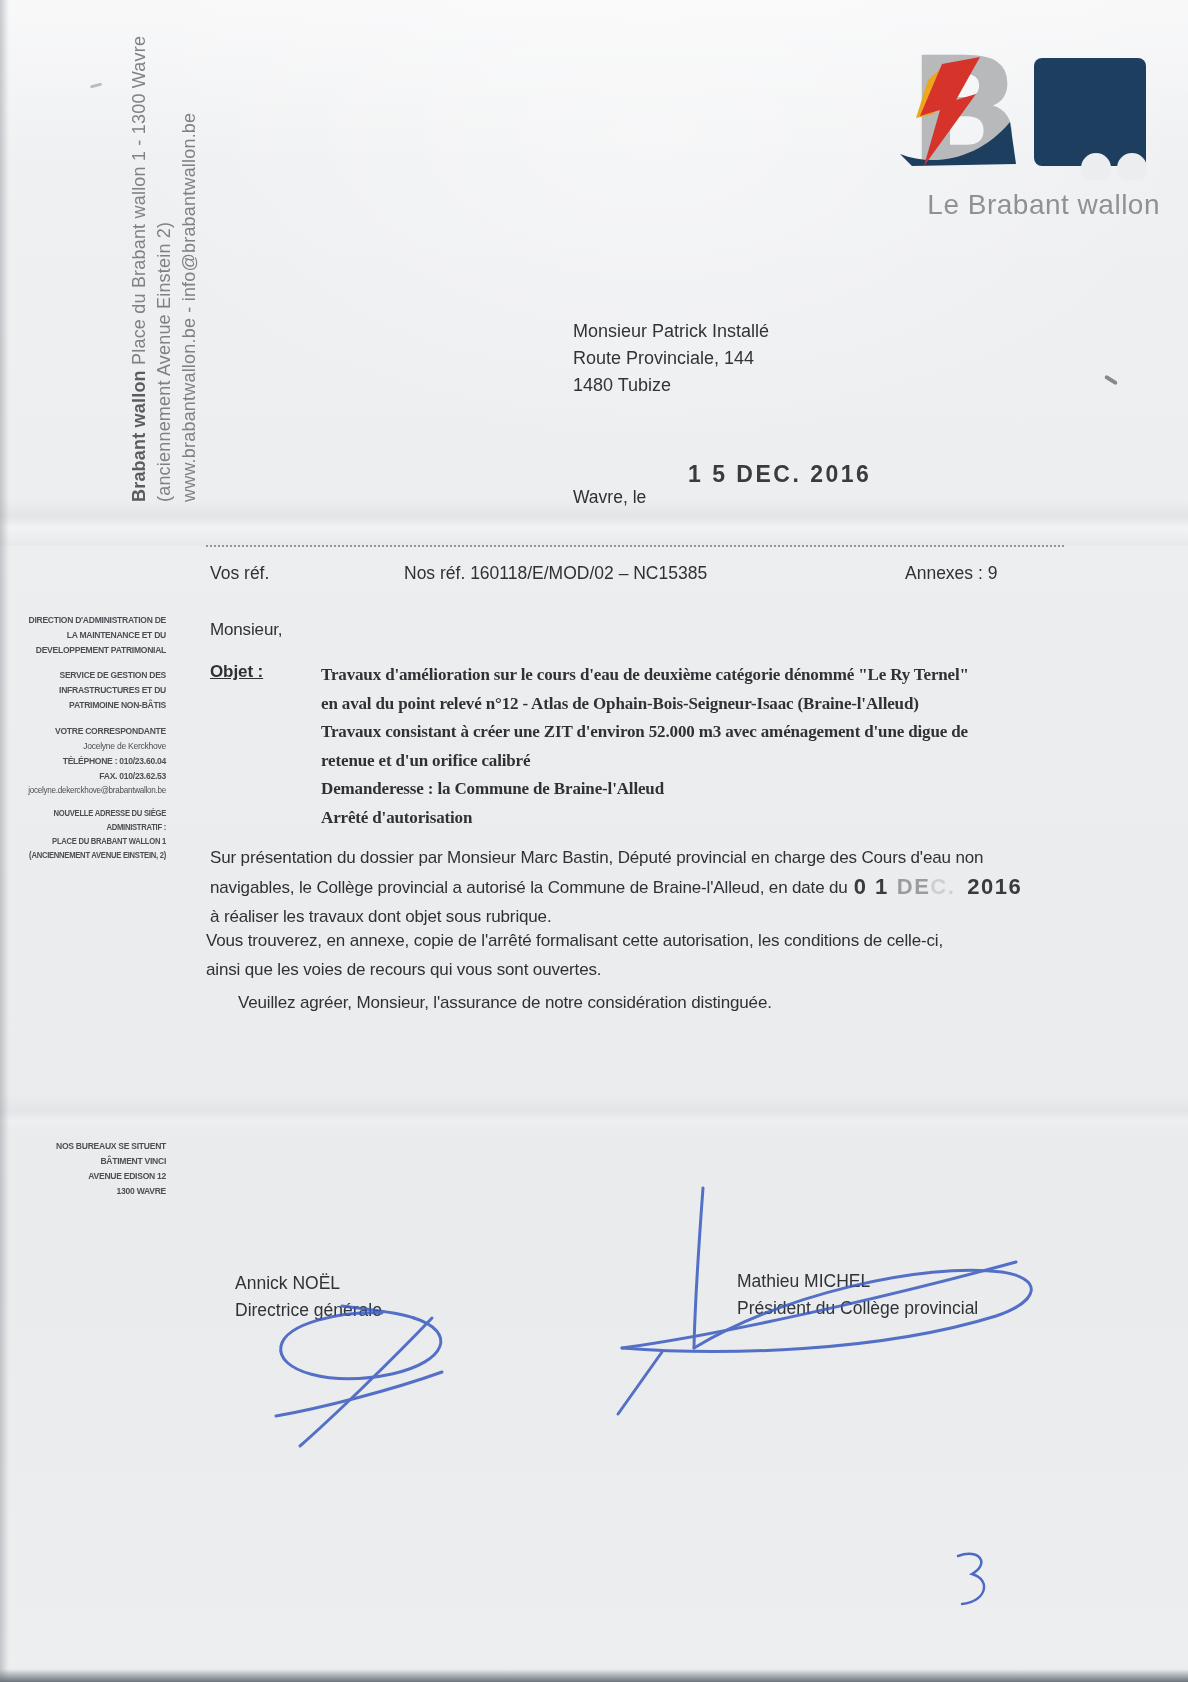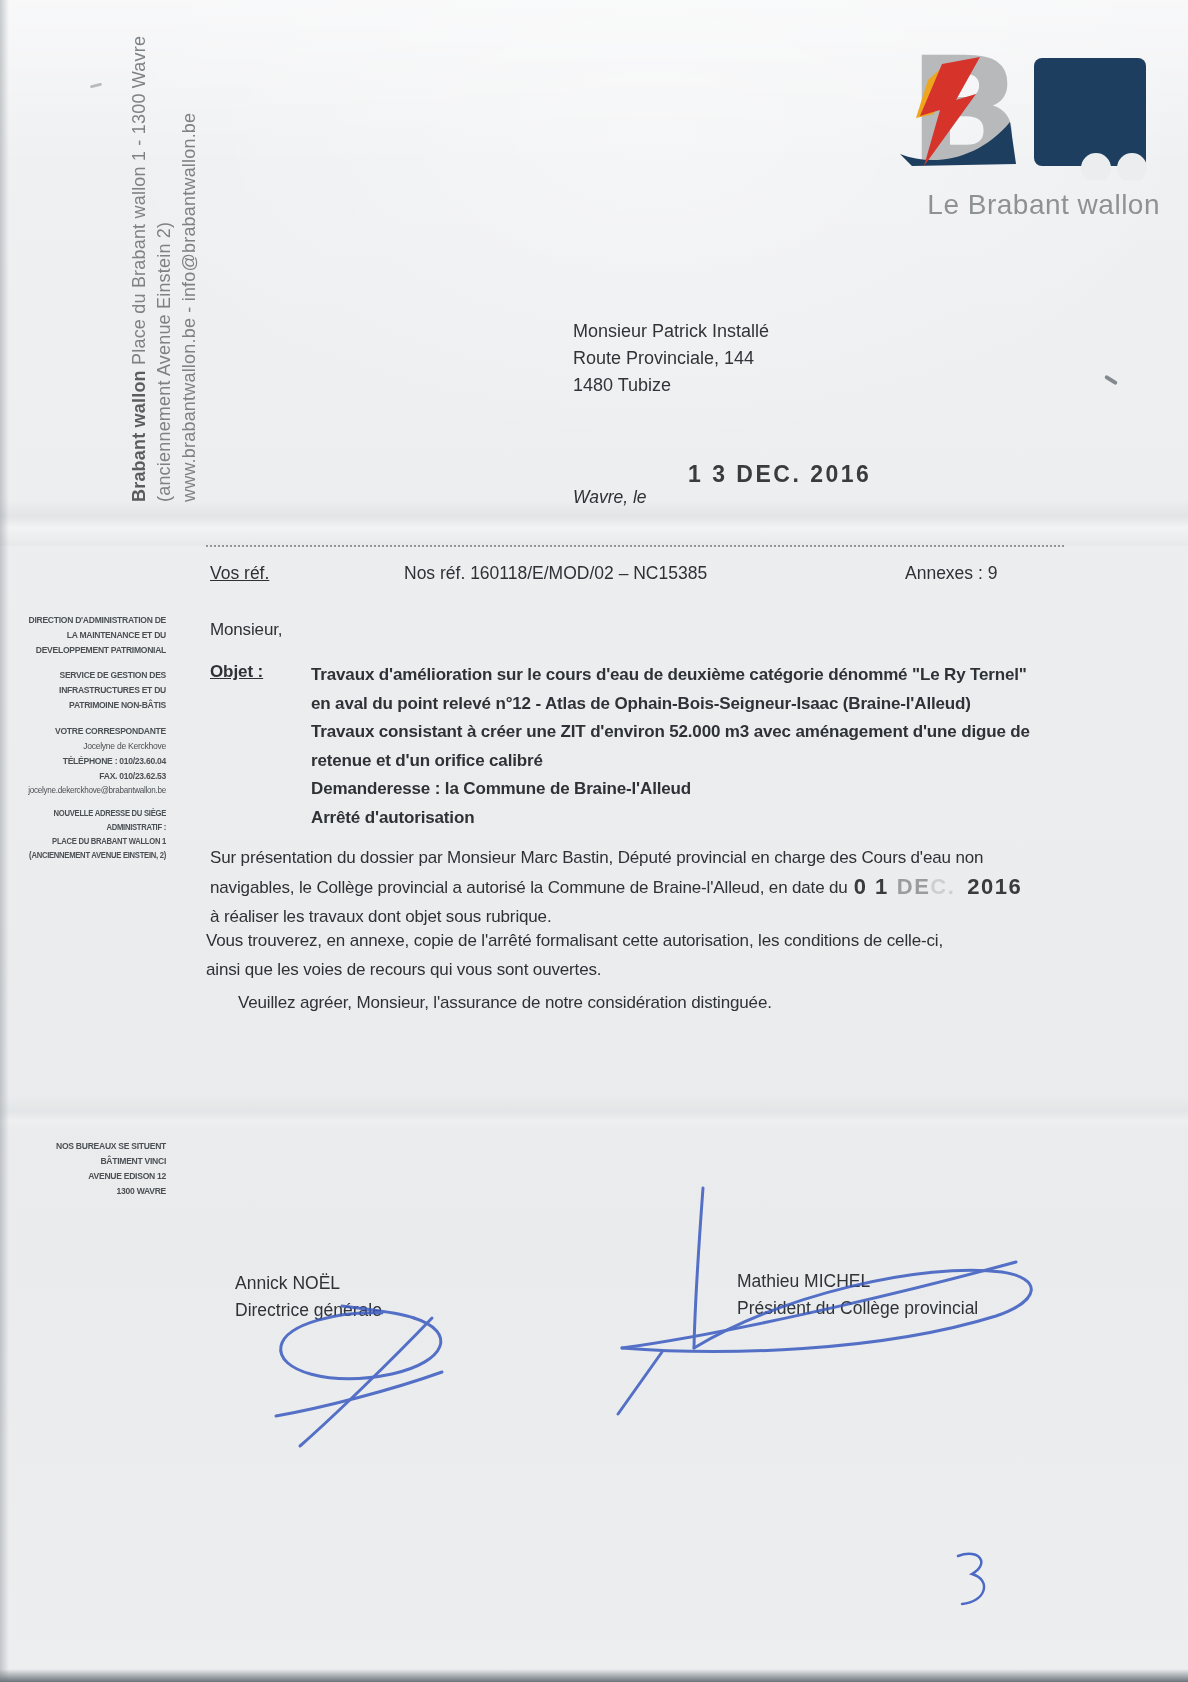--- a/index.html
+++ b/index.html
@@ -79,25 +79,25 @@
     <div>(anciennement Avenue Einstein 2)</div>
     <div>www.brabantwallon.be - info@brabantwallon.be</div>
   </div>
 
   <div class="abs recipient" style="left:573px;top:318px;">
     <div>Monsieur Patrick Installé</div>
     <div>Route Provinciale, 144</div>
     <div>1480 Tubize</div>
   </div>
 
-  <div class="abs plain" style="left:573px;top:487px;font-style:italic;">Wavre, le</div>
-  <div class="abs stamp" style="left:688px;top:461px;">1 3 DEC. 2016</div>
+  <div class="abs plain" style="left:573px;top:487px;">Wavre, le</div>
+  <div class="abs stamp" style="left:688px;top:461px;">1 5 DEC. 2016</div>
 
   <div class="abs dotline" style="left:206px;top:545px;width:858px;"></div>
-  <div class="abs plain" style="left:210px;top:563px;text-decoration:underline;">Vos réf.</div>
+  <div class="abs plain" style="left:210px;top:563px;">Vos réf.</div>
   <div class="abs plain" style="left:404px;top:563px;">Nos réf. 160118/E/MOD/02 – NC15385</div>
   <div class="abs plain" style="left:905px;top:563px;">Annexes : 9</div>
 
   <div class="abs side pre" style="left:-24px;top:612px;">DIRECTION D'ADMINISTRATION DE
 LA MAINTENANCE ET DU
 DEVELOPPEMENT PATRIMONIAL</div>
   <div class="abs side pre" style="left:-24px;top:667px;">SERVICE DE GESTION DES
 INFRASTRUCTURES ET DU
 PATRIMOINE NON-BÂTIS</div>
   <div class="abs side" style="left:-24px;top:723px;">
@@ -111,21 +111,21 @@
 ADMINISTRATIF :
 PLACE DU BRABANT WALLON 1
 (ANCIENNEMENT AVENUE EINSTEIN, 2)</div>
   <div class="abs side pre" style="left:-24px;top:1138px;">NOS BUREAUX SE SITUENT
 BÂTIMENT VINCI
 AVENUE EDISON 12
 1300 WAVRE</div>
 
   <div class="abs body-text" style="left:210px;top:616px;">Monsieur,</div>
   <div class="abs objet-label" style="left:210px;top:662px;">Objet :</div>
-  <div class="abs objet-text" style="left:311px;top:661px;width:790px;">Travaux d'amélioration sur le cours d'eau de deuxième catégorie dénommé "Le Ry Ternel"
+  <div class="abs objet-text" style="left:321px;top:661px;width:790px;font-family:Liberation Serif, serif;">Travaux d'amélioration sur le cours d'eau de deuxième catégorie dénommé "Le Ry Ternel"
 en aval du point relevé n°12 - Atlas de Ophain-Bois-Seigneur-Isaac (Braine-l'Alleud)
 Travaux consistant à créer une ZIT d'environ 52.000 m3 avec aménagement d'une digue de
 retenue et d'un orifice calibré
 Demanderesse : la Commune de Braine-l'Alleud
 Arrêté d'autorisation</div>
 
   <div class="abs para" style="left:210px;top:843px;width:960px;"><span>Sur présentation du dossier par Monsieur Marc Bastin, Député provincial en charge des Cours d'eau non
 navigables, le Collège provincial a autorisé la Commune de Braine-l'Alleud, en date du</span><span class="stamp-inline"><span class="s-a">0 1</span><span class="s-b">DE</span><span class="s-c">C.</span><span class="s-d">2016</span></span><span>
 à réaliser les travaux dont objet sous rubrique.</span></div>
 

